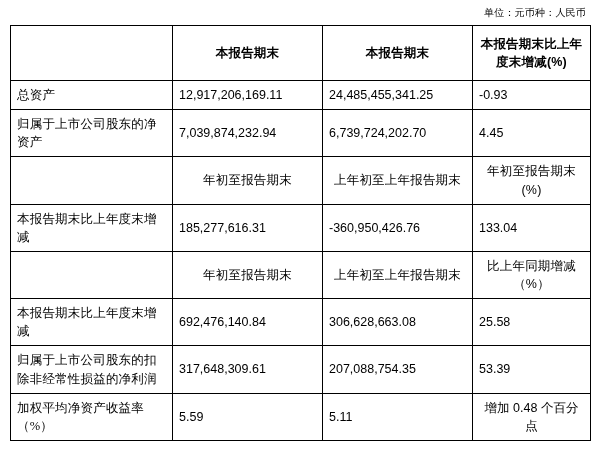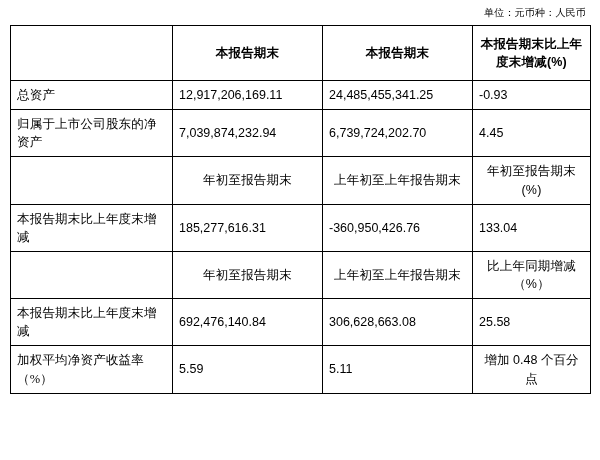--- a/index.html
+++ b/index.html
@@ -129,20 +129,26 @@
       </tr>
 
 
       <tr class="tall">
         <td class="lbl">本报告期末比上年度末增减</td>
         <td class="num">692,476,140.84</td>
         <td class="num">306,628,663.08</td>
         <td class="num">25.58</td>
       </tr>
 
+      <tr>
+        <td class="lbl">归属于上市公司股东的扣除非经常性损益的净利润</td>
+        <td class="num">317,648,309.61</td>
+        <td class="num">207,088,754.35</td>
+        <td class="num">53.39</td>
+      </tr>
 
       <tr class="tall">
         <td class="lbl">加权平均净资产收益率（%）</td>
         <td class="num">5.59</td>
         <td class="num">5.11</td>
         <td class="ctr">增加 0.48 个百分点</td>
       </tr>
 
     </tbody>
   </table>

